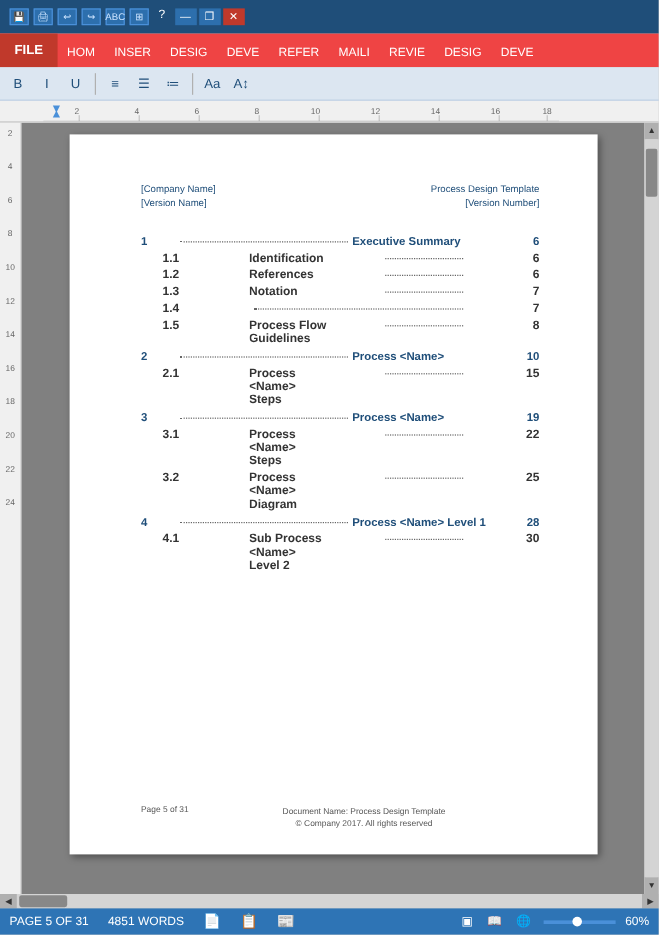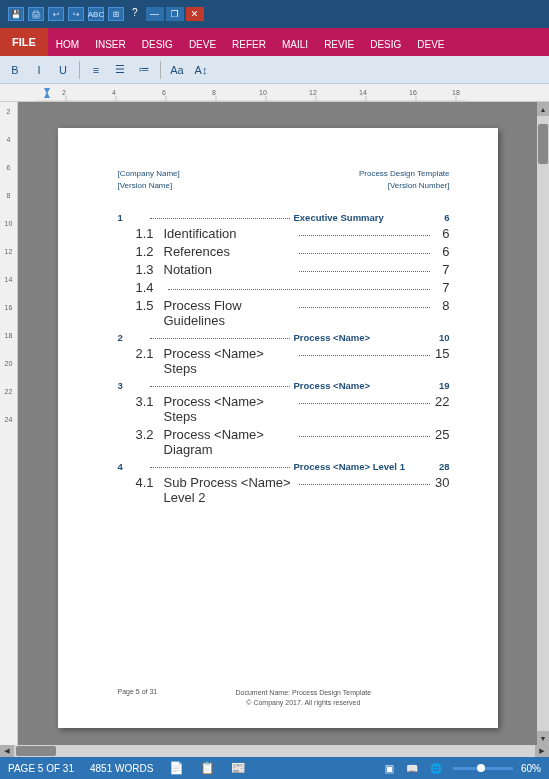--- a/index.html
+++ b/index.html
@@ -52,21 +52,21 @@
       font-size: 9px;
       cursor: pointer;
       display: flex;
       align-items: center;
       justify-content: center;
     }
     .title-bar-btn.close { background: #c0392b; }
 
     
     .ribbon-container {
-      background: #be185d;
+      background: #ef4444;
       flex-shrink: 0;
     }
     .ribbon-file-row {
       display: flex;
       align-items: center;
       height: 28px;
     }
     .file-btn {
       background: #c0392b;
       color: white;
@@ -184,21 +184,21 @@
 
     
     .doc-area {
       flex: 1;
       background: #808080;
       overflow-y: auto;
       overflow-x: hidden;
       display: flex;
       flex-direction: column;
       align-items: center;
-      padding: 26px 0;
+      padding: 10px 0;
     }
     .page {
       background: white;
       width: 440px;
       min-height: 600px;
       padding: 40px 48px 40px 60px;
       box-shadow: 2px 2px 6px rgba(0,0,0,0.4);
       position: relative;
     }
 
@@ -227,23 +227,24 @@
       color: #222;
     }
     .toc-entry.level1 {
       font-weight: bold;
       font-size: 9.5px;
       margin-top: 4px;
       color: #1f4e79;
     }
     .toc-entry.level2 {
       padding-left: 18px;
-      font-weight: normal;
-      font-size: 13px;
+      font-weight: bold;
+      font-size: 10px;
       color: #333;
+      gap: 44px;
     }
     .toc-num {
       min-width: 28px;
       flex-shrink: 0;
     }
     .toc-text {
       flex: 1;
       overflow: hidden;
     }
     .toc-dots {

